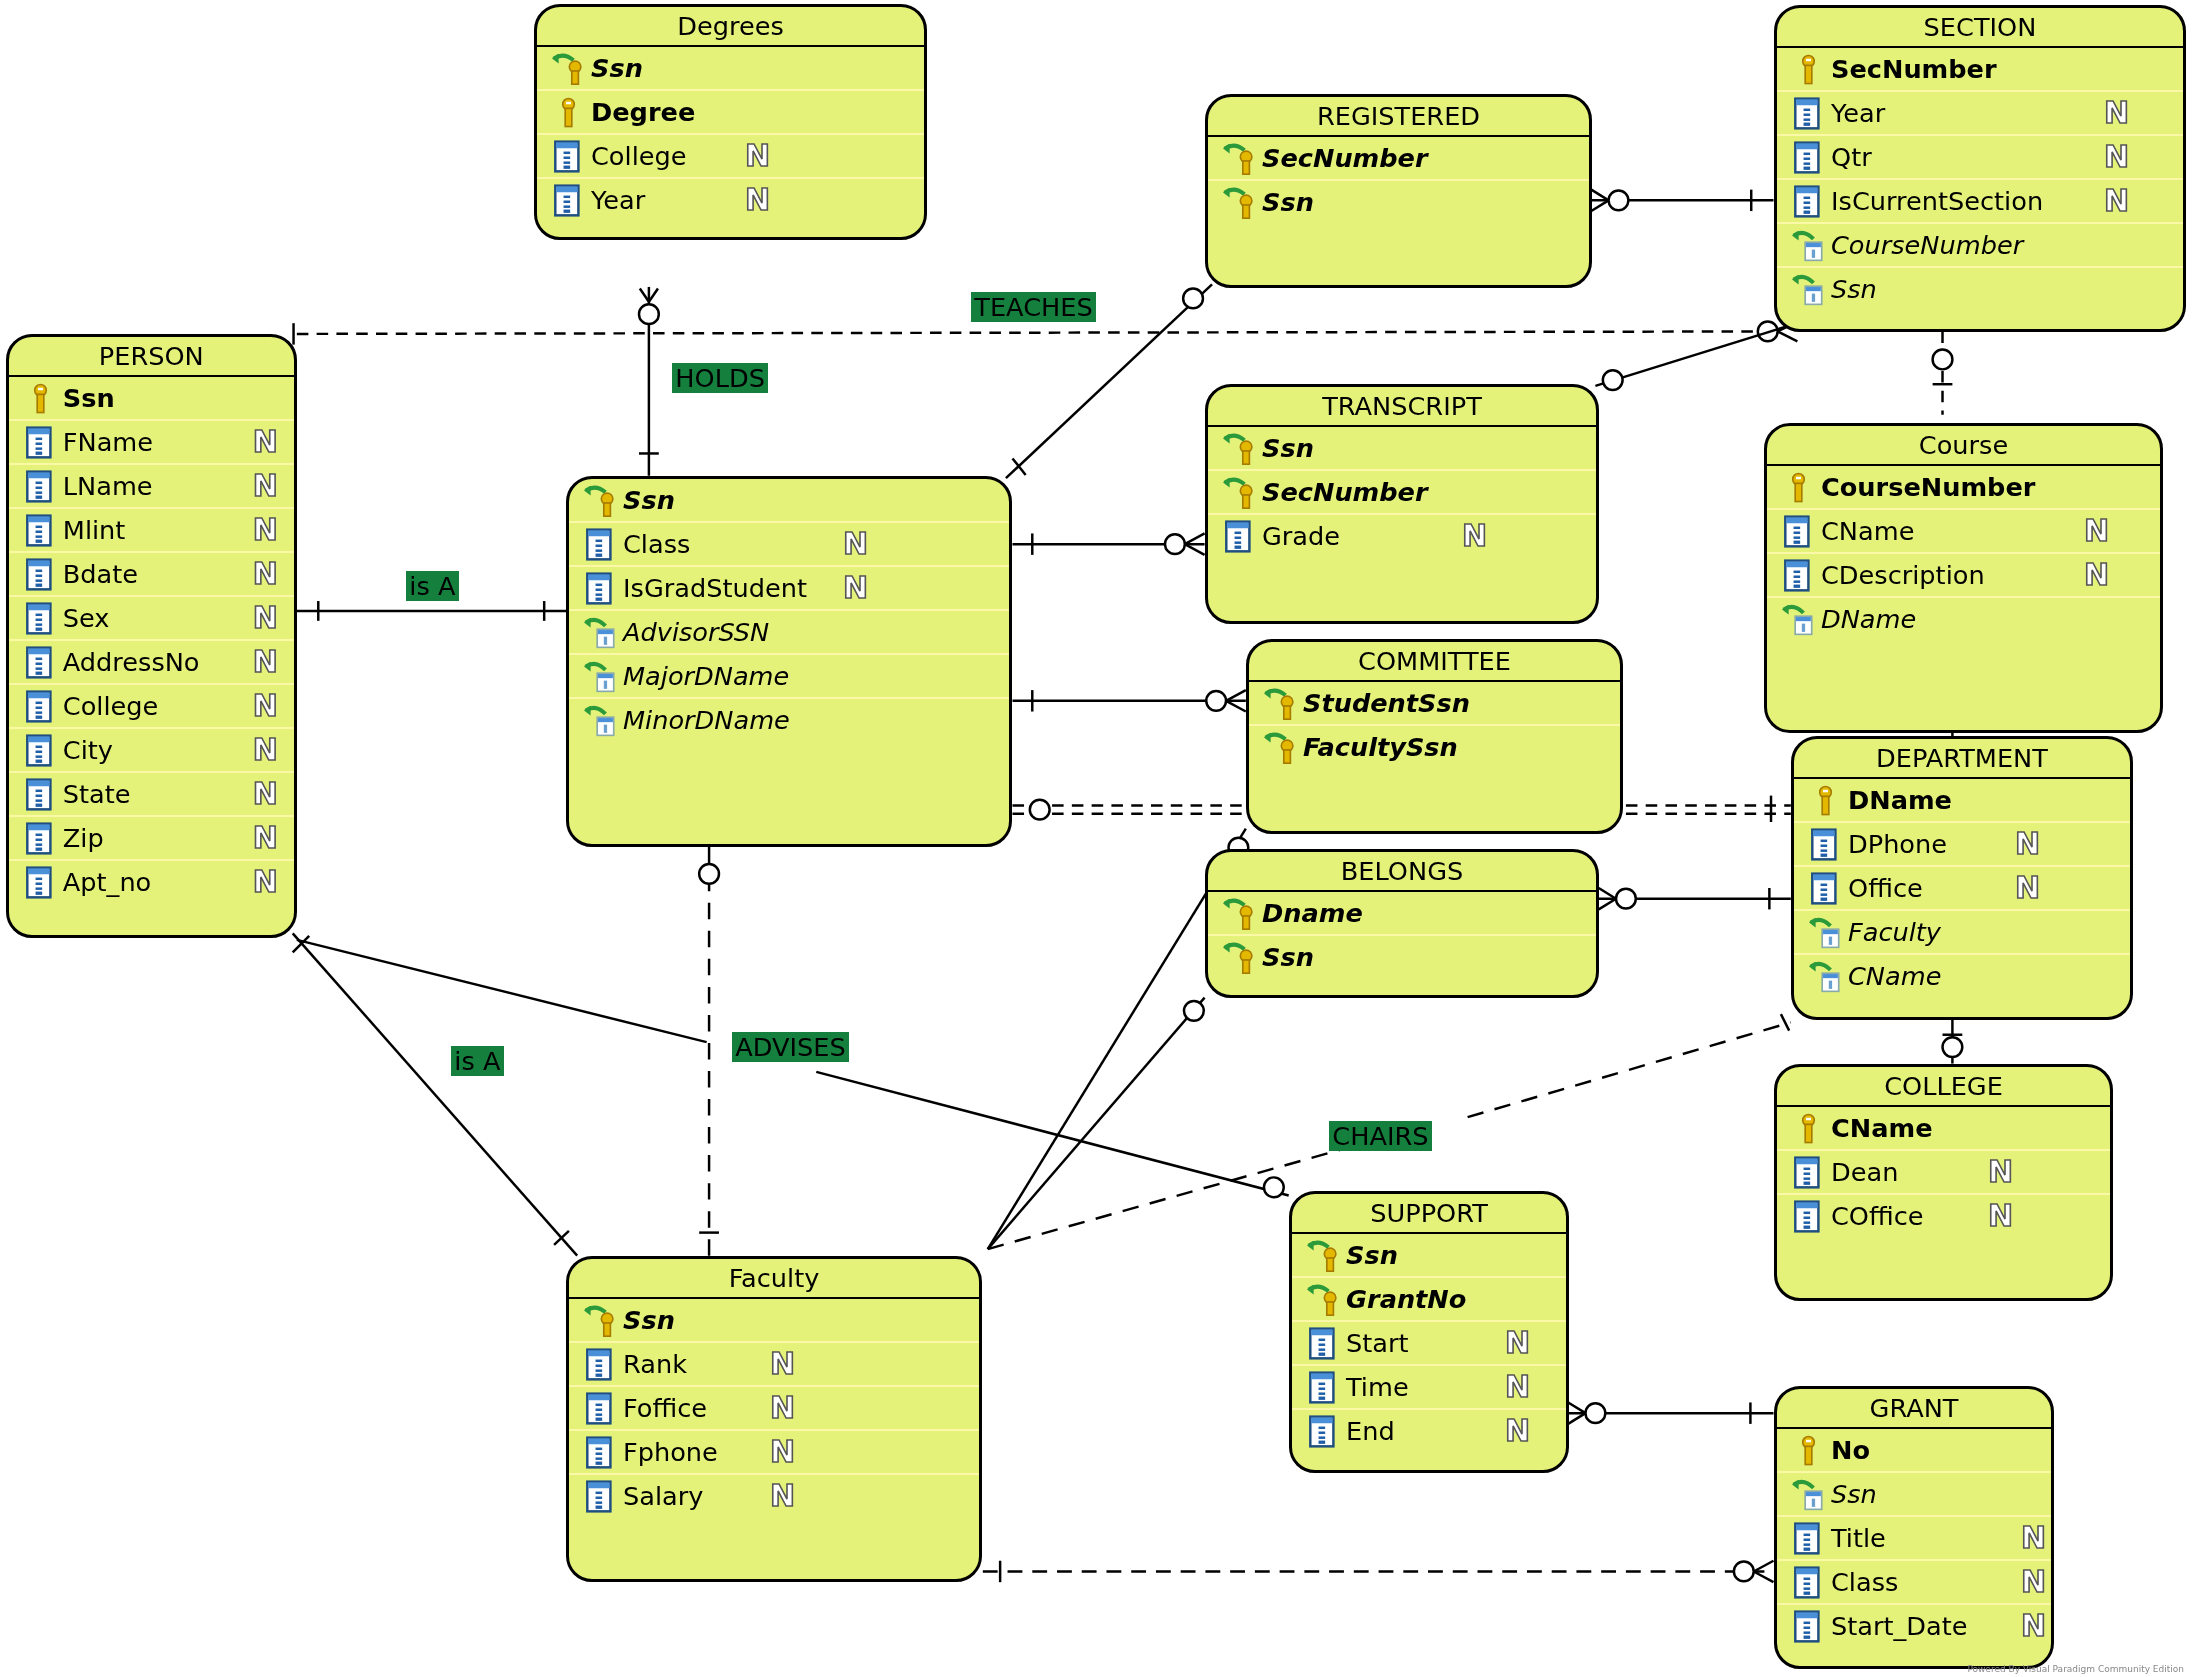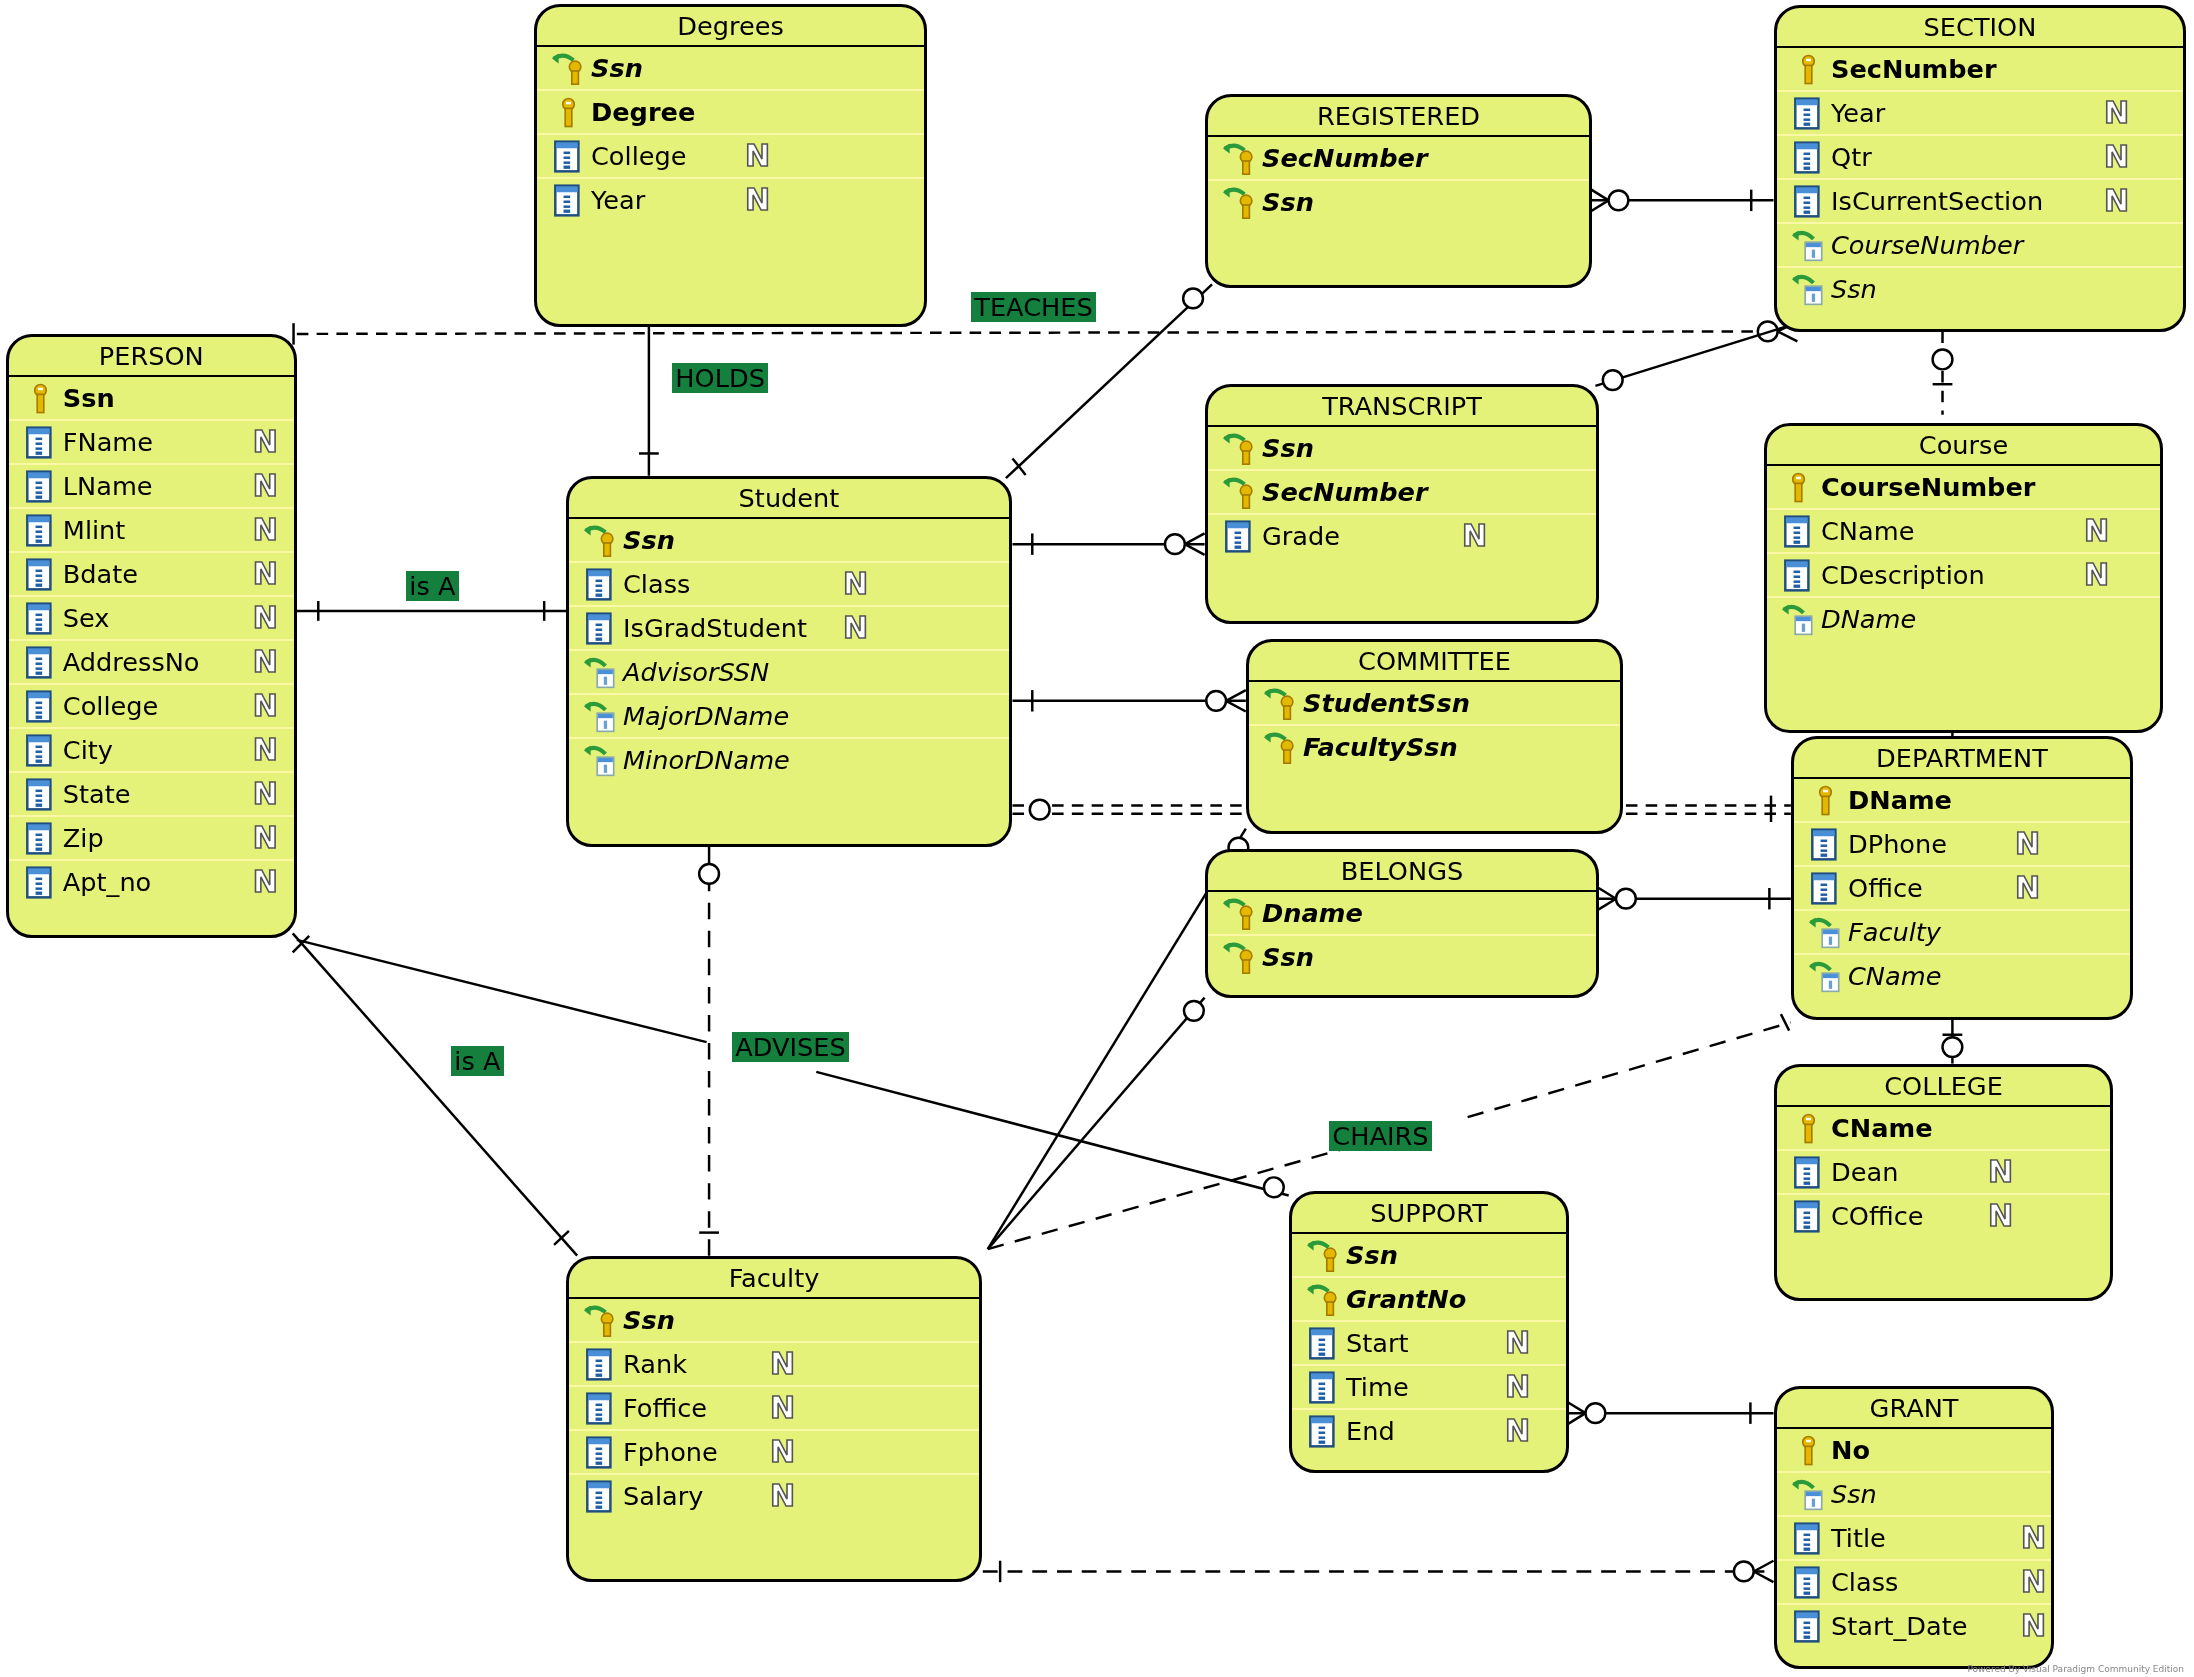--- a/index.html
+++ b/index.html
@@ -310,21 +310,21 @@
           <rect x="5" y="3" width="26" height="7" fill="#4a90d9"></rect>
           <rect x="14" y="14" width="8" height="3" fill="#1f5fa8"></rect>
           <rect x="14" y="20" width="8" height="3" fill="#1f5fa8"></rect>
           <rect x="14" y="26" width="8" height="3" fill="#1f5fa8"></rect>
           <rect x="14" y="31" width="8" height="4" fill="#1f5fa8"></rect>
         </svg></span>
       <span class="name">Apt_no</span>
       <span class="nbadge" style="left: 244px;">N</span>
     </div>
   </div>
-<div class="entity" style="left:534px;top:4.1px;width:393px;height:323px;">
+<div class="entity" style="left:534px;top:4.1px;width:393px;height:236px;">
     <div class="entity-title">Degrees</div>
     <div class="row pkfk">
       <span class="ico"><svg viewBox="0 0 40 40" width="33" height="33">
           <path d="M2 8 Q14 0 26 10" stroke="#2a9a3a" stroke-width="5" fill="none"></path>
           <polygon points="0,8 8,2 8,14" fill="#2a9a3a"></polygon>
           <circle cx="28" cy="18" r="7" fill="#e5b800" stroke="#a67c00" stroke-width="2"></circle>
           <rect x="24" y="23" width="8" height="16" fill="#e5b800" stroke="#a67c00" stroke-width="2"></rect>
         </svg></span>
       <span class="name">Ssn</span>
     </div>
@@ -355,21 +355,20 @@
           <rect x="14" y="14" width="8" height="3" fill="#1f5fa8"></rect>
           <rect x="14" y="20" width="8" height="3" fill="#1f5fa8"></rect>
           <rect x="14" y="26" width="8" height="3" fill="#1f5fa8"></rect>
           <rect x="14" y="31" width="8" height="4" fill="#1f5fa8"></rect>
         </svg></span>
       <span class="name">Year</span>
       <span class="nbadge" style="left: 208px;">N</span>
     </div>
   </div>
 <div class="entity" style="left:566px;top:476px;width:446px;height:371px;">
-    <div class="entity-title">Student</div>
     <div class="row pkfk">
       <span class="ico"><svg viewBox="0 0 40 40" width="33" height="33">
           <path d="M2 8 Q14 0 26 10" stroke="#2a9a3a" stroke-width="5" fill="none"></path>
           <polygon points="0,8 8,2 8,14" fill="#2a9a3a"></polygon>
           <circle cx="28" cy="18" r="7" fill="#e5b800" stroke="#a67c00" stroke-width="2"></circle>
           <rect x="24" y="23" width="8" height="16" fill="#e5b800" stroke="#a67c00" stroke-width="2"></rect>
         </svg></span>
       <span class="name">Ssn</span>
     </div>
     <div class="row col">

